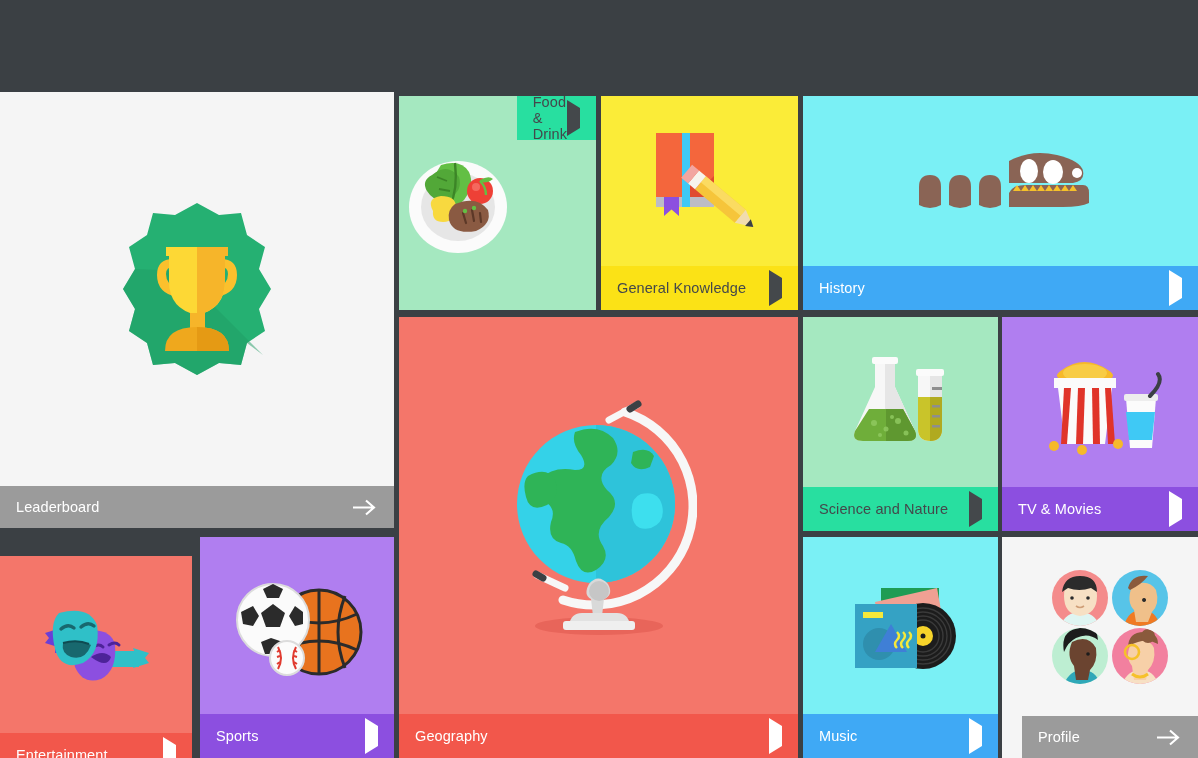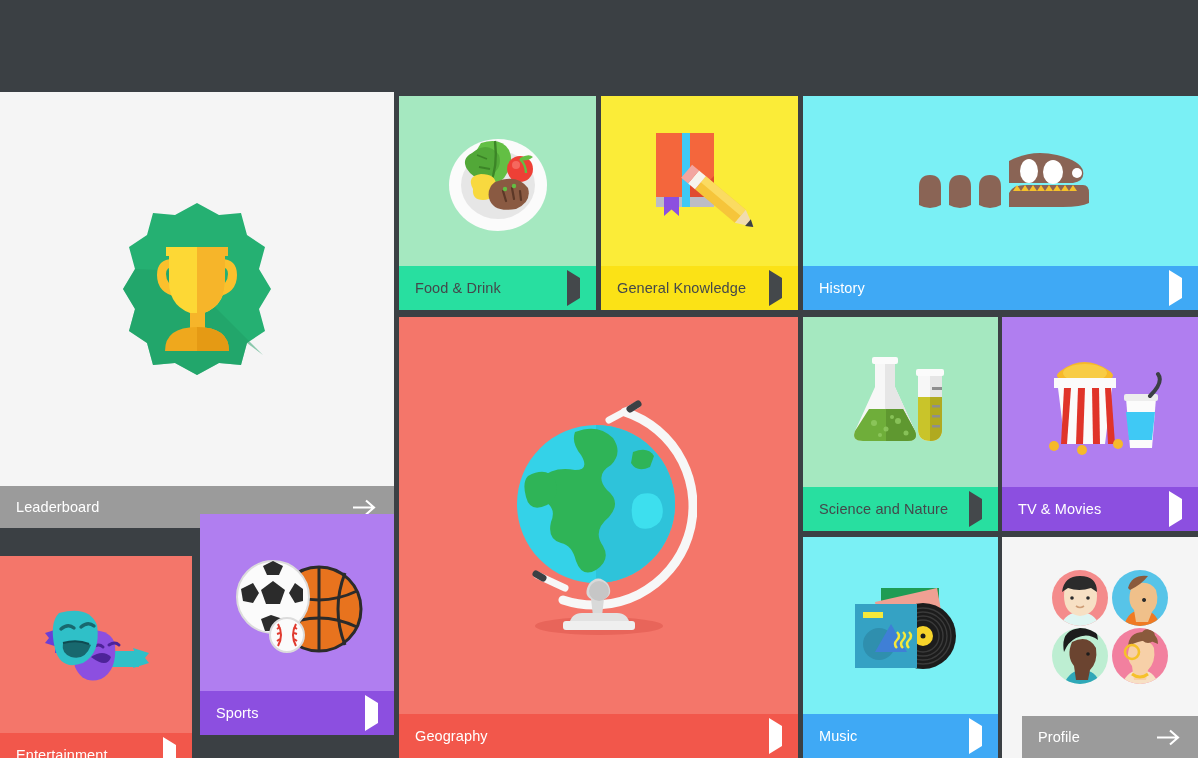--- a/index.html
+++ b/index.html
@@ -110,21 +110,21 @@
         </div>
         <div class="tile-footer" style="background:#9b9b9b;color:#ffffff;flex:0 0 42px;height:42px;">
           <span class="label">Leaderboard</span>
           <span class="glyph">
       <svg width="26" height="17" viewBox="0 0 26 17">
               <path d="M1 8.5 H21 M14 1.5 L22 8.5 L14 15.5" stroke="#ffffff" stroke-width="2.1" fill="none"></path>
             </svg>
           </span>
         </div>
       </div>
-      <div class="tile" style="position: absolute; left: 399px; top: 96px; width: 197px; height: 214px; background: rgb(165, 232, 192); display: flex; flex-direction: column; overflow: hidden;">
+      <div class="tile" style="position: absolute; left: 399px; top: 96px; width: 197px; height: 214px; background: rgb(165, 232, 192); display: flex; flex-direction: row; overflow: hidden;">
         <div class="tile-art" style="background:#a5e8c0;">
 <svg width="112" height="112" viewBox="0 0 112 112">
  <ellipse cx="56" cy="60" rx="49" ry="46" fill="#fbfbfb"></ellipse>
  <ellipse cx="56" cy="60" rx="37" ry="34" fill="#e6e6e6"></ellipse>
  <path d="M39 18 q20 -6 28 7 q6 13 -5 28 q-13 13 -27 2 q-12 -13 4 -37z" fill="#63bf44"></path>
  <path d="M30 28 q15 -13 27 2 q4 13 -9 21 q-15 6 -23 -7 q-6 -10 5 -16z" fill="#52a838"></path>
  <path d="M53 16 q3 26 -5 43" stroke="#3c8527" stroke-width="2.4" fill="none"></path>
  <path d="M45 34 l-10 -4 M48 44 l-11 -2 M50 54 l-10 2" stroke="#3c8527" stroke-width="1.8"></path>
  <circle cx="78" cy="44" r="13" fill="#ee4036"></circle>
  <circle cx="74" cy="40" r="4" fill="#f5685e"></circle>
@@ -305,21 +305,21 @@
  <path d="M32 46 q14 -4 26 1" stroke="#0f4b52" stroke-width="2" fill="none"></path>
  <path d="M30 32 q7 -6 13 -1" stroke="#18686e" stroke-width="3.4" fill="none" stroke-linecap="round"></path>
  <path d="M50 30 q7 -6 13 -1" stroke="#18686e" stroke-width="3.4" fill="none" stroke-linecap="round"></path>
 </svg>
         </div>
         <div class="tile-footer" style="background:#f2574b;color:#ffffff;flex:0 0 44px;height:44px;">
           <span class="label">Entertainment</span>
           <span class="glyph" style="color:#ffffff"><span class="arrow-play"></span></span>
         </div>
       </div>
-      <div class="tile" style="position: absolute; left: 200px; top: 514px; width: 194px; height: 221px; background: rgb(176, 126, 240); display: flex; flex-direction: column; overflow: hidden;">
+      <div class="tile" style="position: absolute; left: 200px; top: 537px; width: 194px; height: 221px; background: rgb(176, 126, 240); display: flex; flex-direction: column; overflow: hidden;">
         <div class="tile-art" style="background:#b07ef0;">
 <svg width="132" height="100" viewBox="0 0 132 100">
  <circle cx="88" cy="56" r="42" fill="#e8731e"></circle>
  <g stroke="#2b2b2b" stroke-width="3" fill="none">
   <circle cx="88" cy="56" r="42"></circle>
   <line x1="88" y1="14" x2="88" y2="98"></line>
   <path d="M50 38 q38 18 76 0"></path>
               <path d="M50 74 q38 -18 76 0"></path>
   <path d="M62 20 q14 36 0 72"></path>
               <path d="M114 20 q-14 36 0 72"></path>

